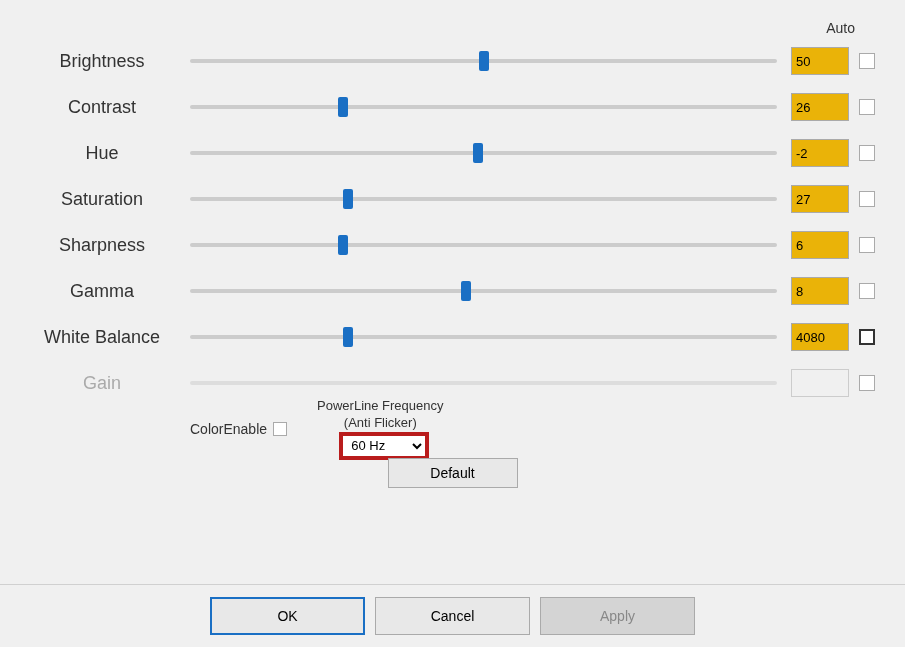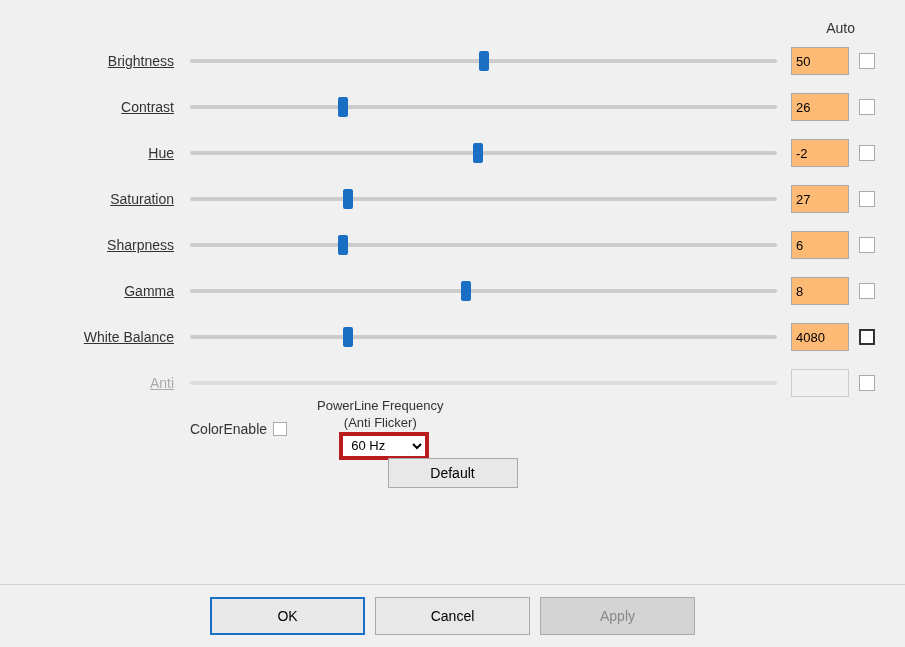--- a/index.html
+++ b/index.html
@@ -33,26 +33,25 @@
 
     .row {
       display: flex;
       align-items: center;
       margin-bottom: 8px;
       height: 38px;
     }
 
     .row-label {
       width: 160px;
-      text-align: right;
+      text-align: center;
       padding-right: 16px;
-      font-size: 14px;
+      font-size: 18px;
       color: #333;
       flex-shrink: 0;
-      text-decoration: underline;
     }
 
     .row-label.disabled {
       color: #aaa;
     }
 
     .slider-container {
       flex: 1;
       display: flex;
       align-items: center;
@@ -79,21 +78,21 @@
     }
 
     .slider-track.disabled {
       background: #ddd;
     }
 
     .value-input {
       width: 58px;
       height: 28px;
       border: 1px solid #aaa;
-      background: #fdba74;
+      background: #eab308;
       text-align: left;
       padding: 0 4px;
       font-size: 13px;
       margin-left: 14px;
       flex-shrink: 0;
     }
 
     .value-input.disabled {
       background: #f0f0f0;
       color: #aaa;
@@ -291,21 +290,21 @@
         <span class="row-label">White Balance</span>
         <div class="slider-container">
           <div class="slider-track">
             <div class="slider-thumb" style="left: 27%;"></div>
           </div>
         </div>
         <input type="text" class="value-input" value="4080" style="">
         <div class="auto-checkbox checked" style="border: 2px solid rgb(51, 51, 51);"></div>
       </div>
       <div class="row">
-        <span class="row-label disabled">Anti</span>
+        <span class="row-label disabled">Gain</span>
         <div class="slider-container">
           <div class="slider-track disabled"></div>
         </div>
         <input type="text" class="value-input disabled" disabled="" style="">
         <div class="auto-checkbox"></div>
       </div>
     </div>
 
   <div class="extra-row">
     <div style="width:160px; flex-shrink:0;"></div>

